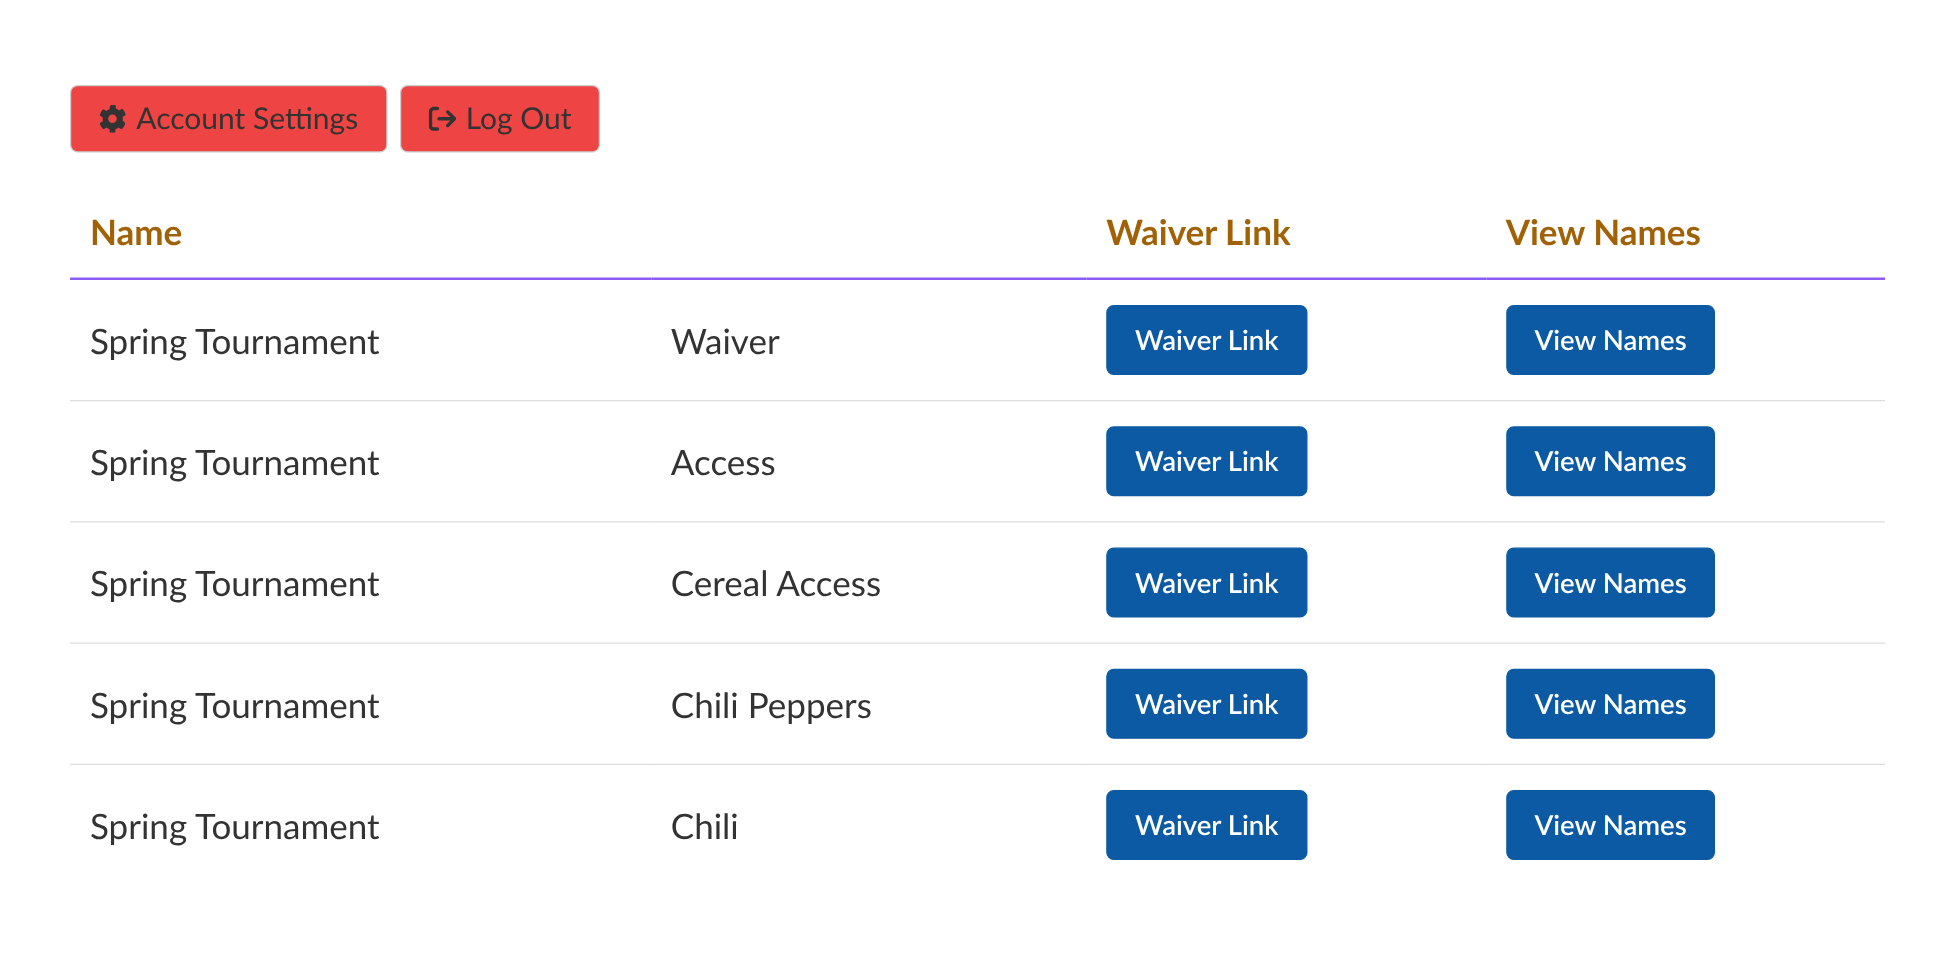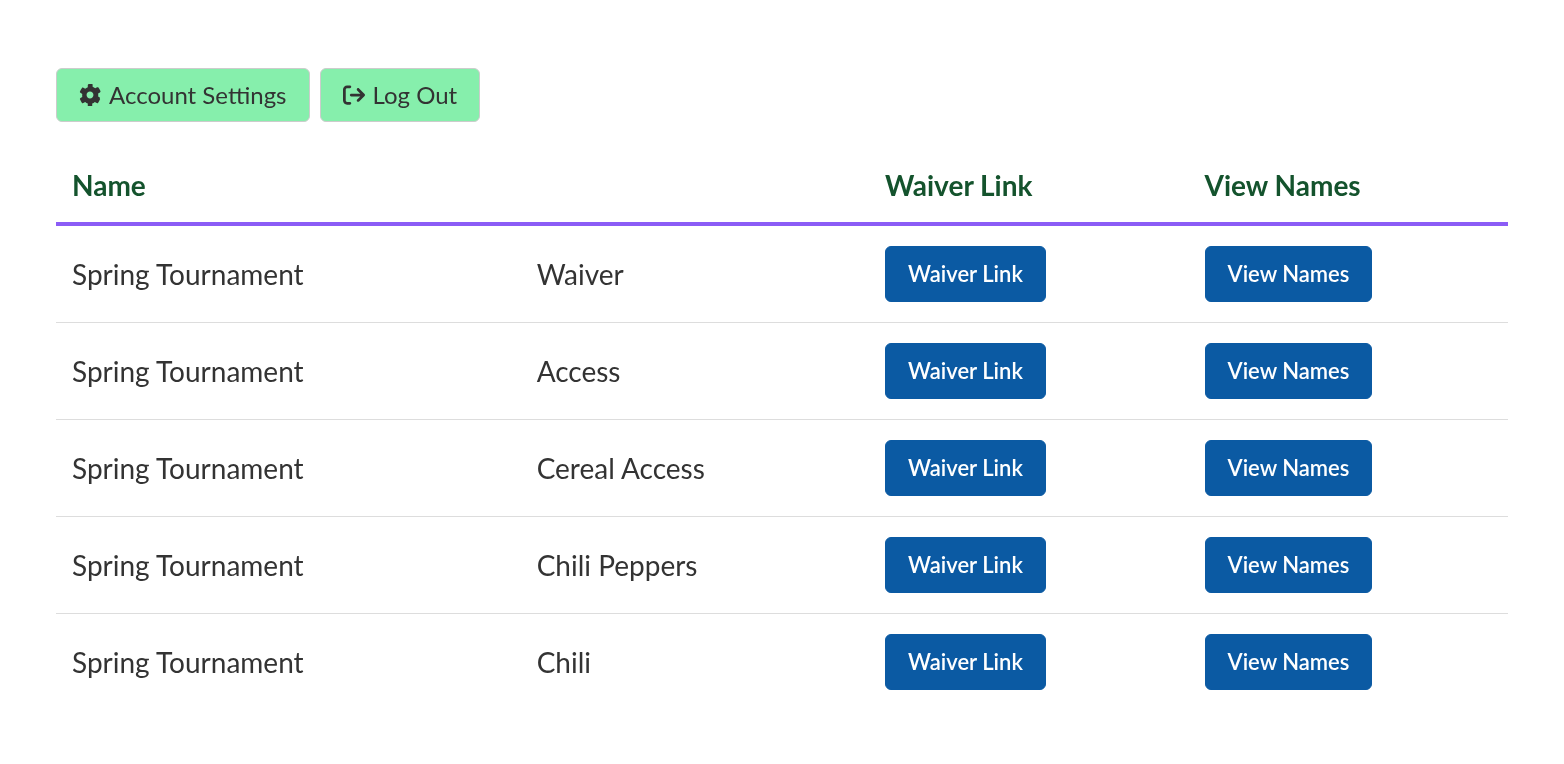--- a/index.html
+++ b/index.html
@@ -40,43 +40,43 @@
       gap: 8px;
       cursor: pointer;
       border-radius: 6px;
       font-size: 24px;
       padding: 14px 22px;
       font-weight: 400;
       font-family: inherit;
       line-height: 1;
     }
     .btn-default {
-      background: #86efac;
+      background: #ef4444;
       border: 1px solid #cccccc;
       color: #333333;
     }
     .btn-primary {
       background: #0b5aa3;
       border: 1px solid #0b5aa3;
       color: #ffffff;
       font-weight: 600;
       font-size: 22px;
       padding: 16px 22px;
     }
     table {
       width: 100%;
       border-collapse: collapse;
     }
     thead th {
       text-align: left;
       font-size: 28px;
       font-weight: 700;
-      color: #14532d;
+      color: #a16207;
       padding: 14px 16px 20px 16px;
-      border-bottom: 4px solid #8b5cf6;
+      border-bottom: 2px solid #8b5cf6;
     }
     tbody td {
       font-size: 28px;
       color: #333333;
       padding: 20px 16px;
       border-bottom: 1px solid #dddddd;
       vertical-align: middle;
     }
     tbody tr:last-child td {
       border-bottom: none;

